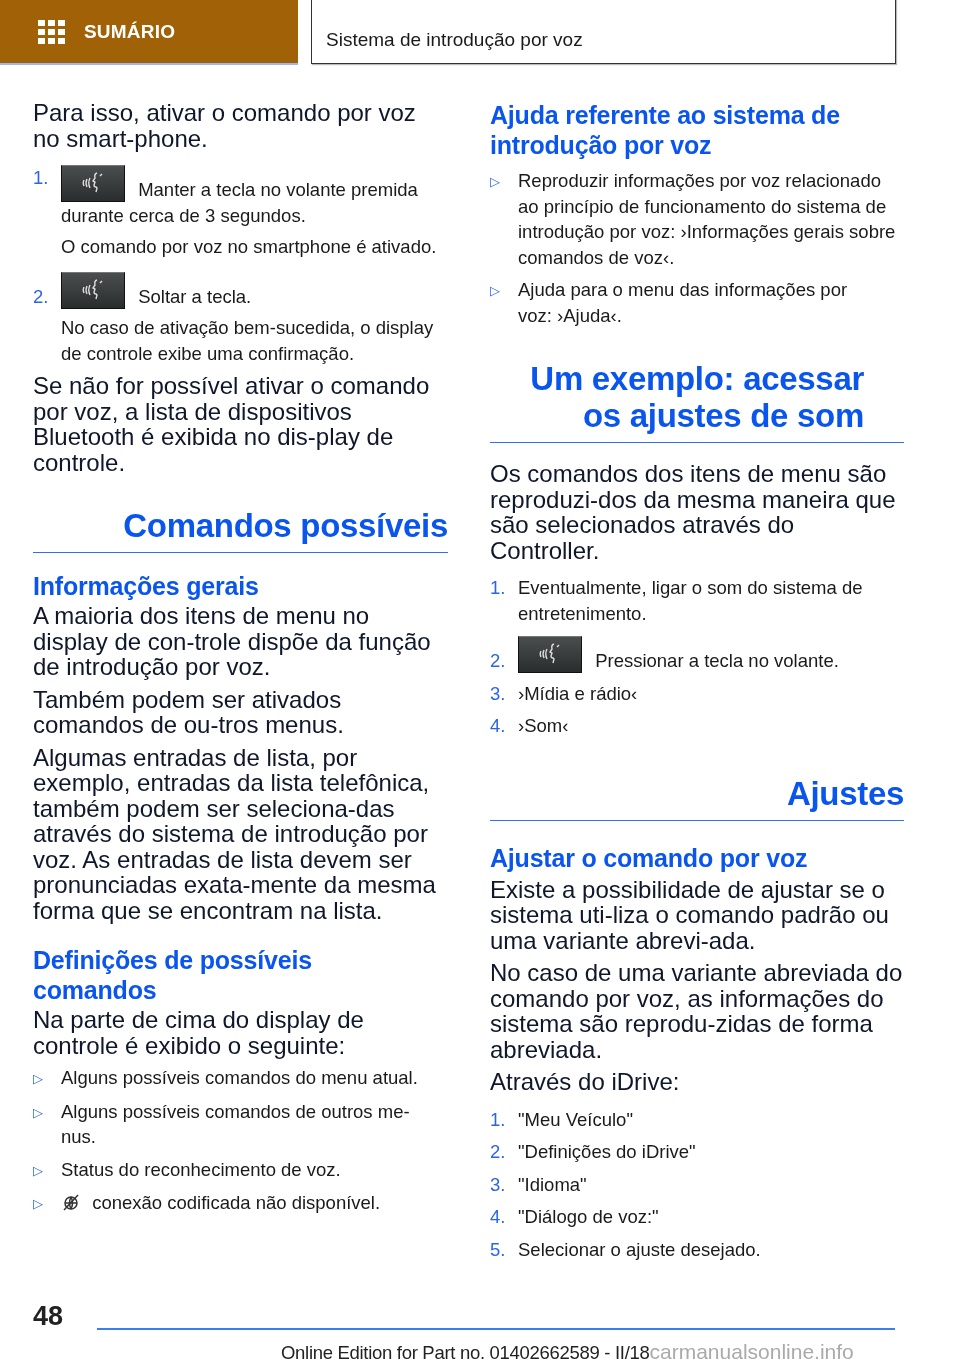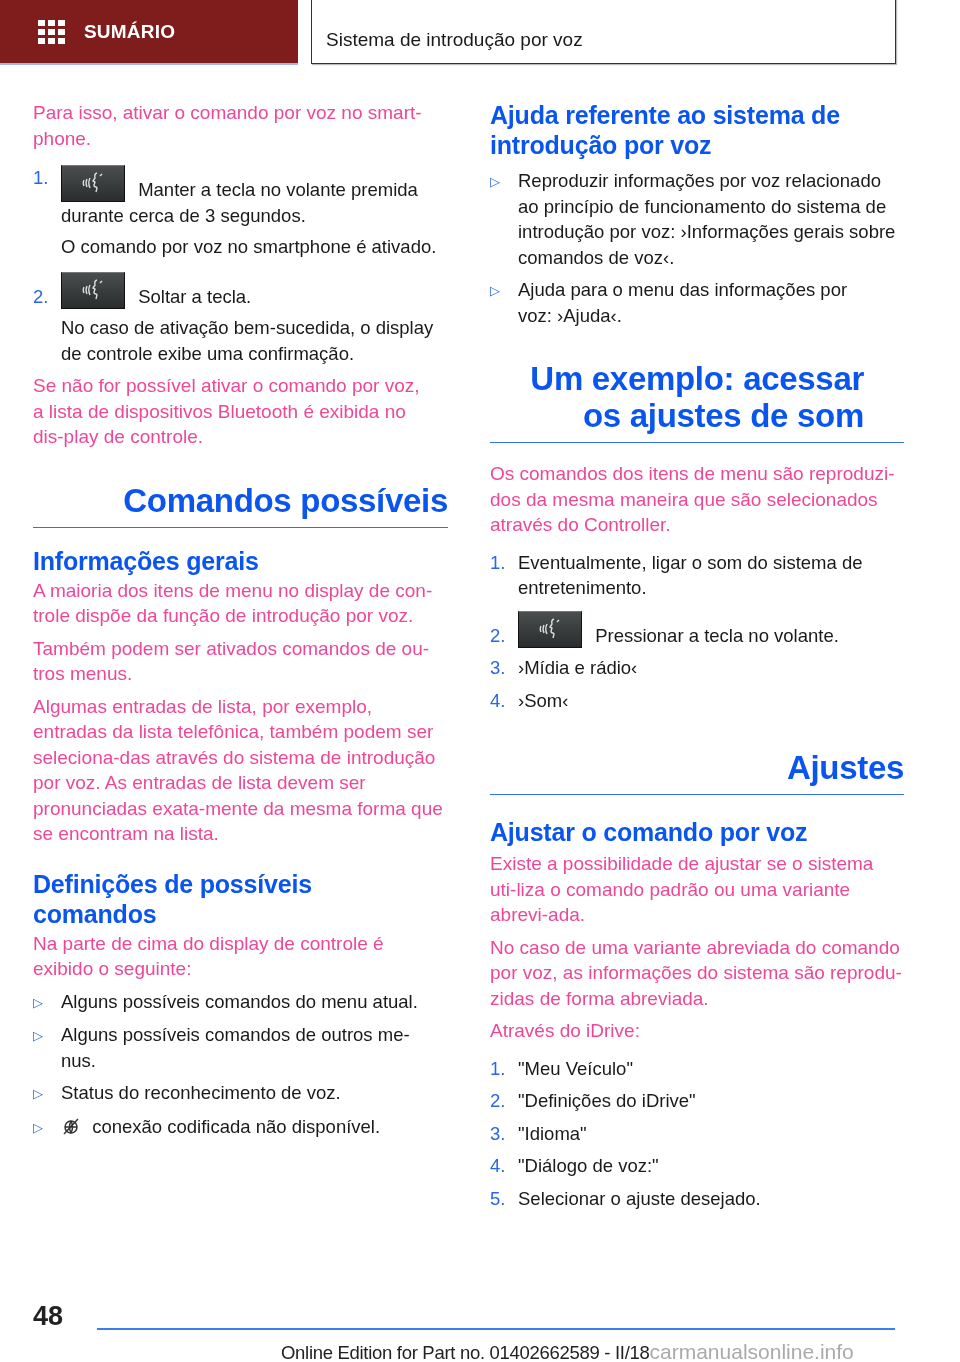--- a/index.html
+++ b/index.html
@@ -2,38 +2,38 @@
 <html><head>
 <meta charset="utf-8">
 <style>
   * { box-sizing: border-box; margin: 0; padding: 0; }
   html, body { width: 960px; height: 1362px; background: #ffffff; overflow: hidden; }
   body { position: relative; font-family: "Liberation Sans", sans-serif; color: #1a1a1a; }
 
   
   .hdr-toc {
     position: absolute; left: 0; top: 0; width: 298px; height: 65px;
-    background: #7f1d1d; display: flex; align-items: center; padding-left: 38px;
+    background: #a16207; display: flex; align-items: center; padding-left: 38px;
     border-bottom: 2px solid #9ab8f5; cursor: pointer;
   }
   .grid-icon { width: 28px; height: 24px; display: grid; grid-template-columns: repeat(3, 7px); grid-template-rows: repeat(3, 6px); gap: 3px 3px; margin-right: 18px; }
   .grid-icon span { background: #ffffff; display: block; }
   .hdr-toc-label { color: #ffffff; font-weight: bold; font-size: 19px; letter-spacing: 0.2px; }
   .hdr-title {
     position: absolute; left: 311px; top: -2px; width: 585px; height: 66px;
     border: 1.5px solid #333; border-top: none; display: flex; align-items: flex-end;
     padding: 0 0 12px 14px; font-size: 19px; color: #1a1a1a;
     box-shadow: 1px 1px 1px #bbb;
   }
 
   .col { position: absolute; top: 100px; width: 415px; }
   .col-left { left: 33px; }
   .col-right { left: 490px; width: 414px; }
 
-  p.body { font-size: 19px; line-height: 25.5px; margin-bottom: 7px; color: #ec4899; }
+  p.body { font-size: 24px; line-height: 25.5px; margin-bottom: 7px; color: #0f172a; }
 
   .h1 { color: #0a55ee; font-weight: bold; font-size: 33px; line-height: 37px; letter-spacing: -0.3px; padding-bottom: 8px; border-bottom: 1.5px solid #3070ee; text-align: right; }
   .h2 { color: #0a55ee; font-weight: bold; font-size: 25px; line-height: 30px; letter-spacing: -0.2px; }
 
   .step { display: flex; font-size: 18.5px; line-height: 25.5px; margin-bottom: 7px; }
   .step-num { width: 28px; flex: 0 0 28px; color: #2a65e8; }
   .step-body { flex: 1; }
   .step-body p { margin-top: 6px; }
 
   .key-icon {

